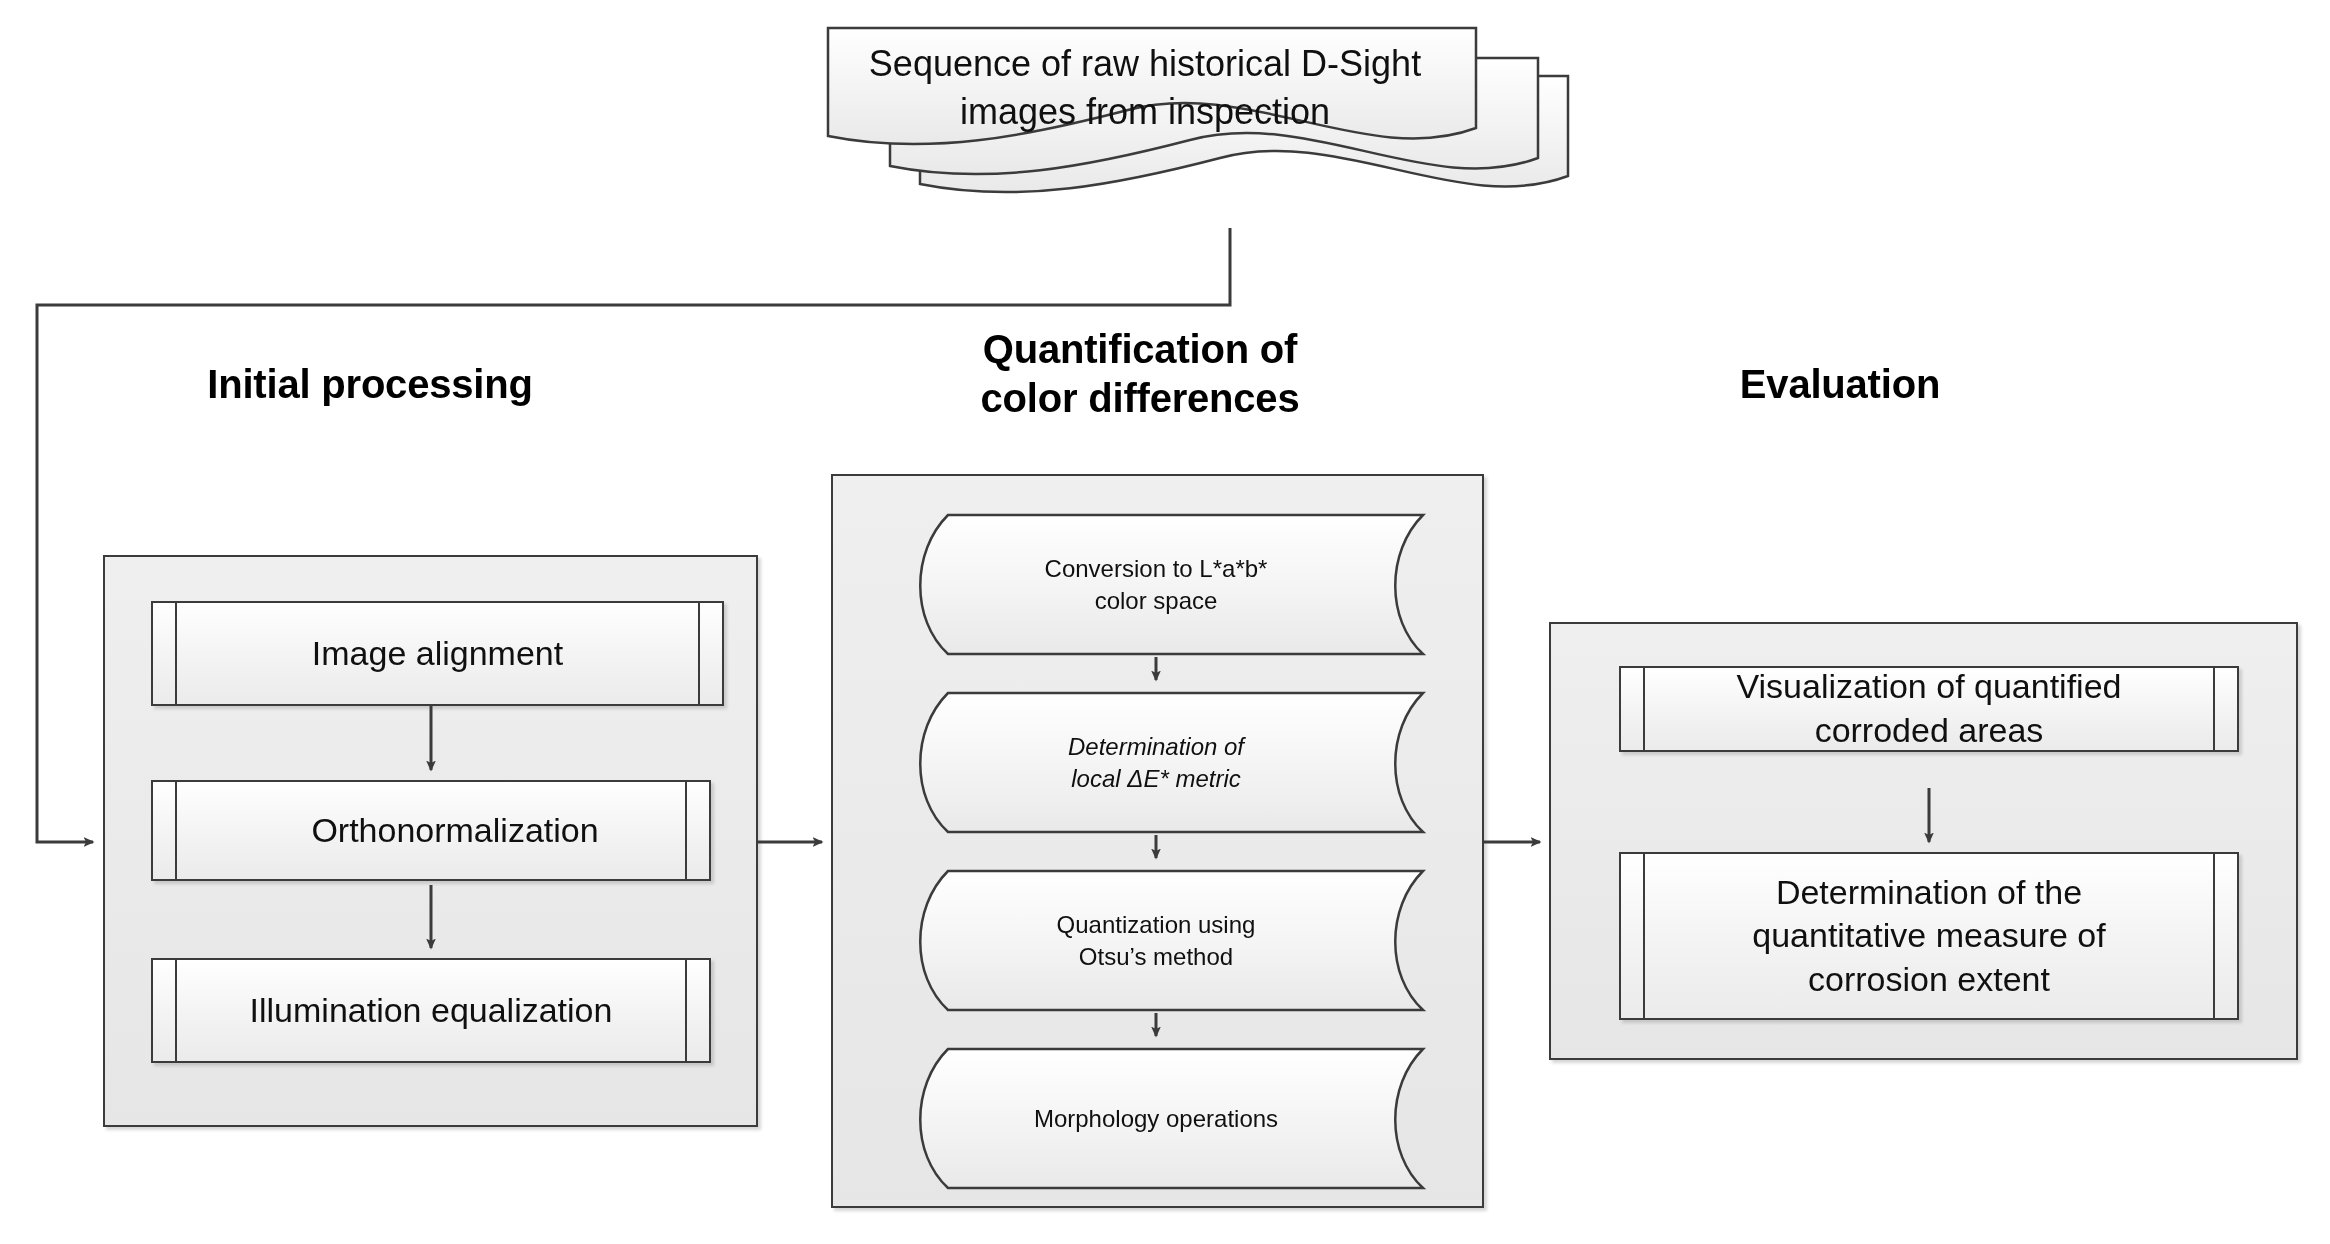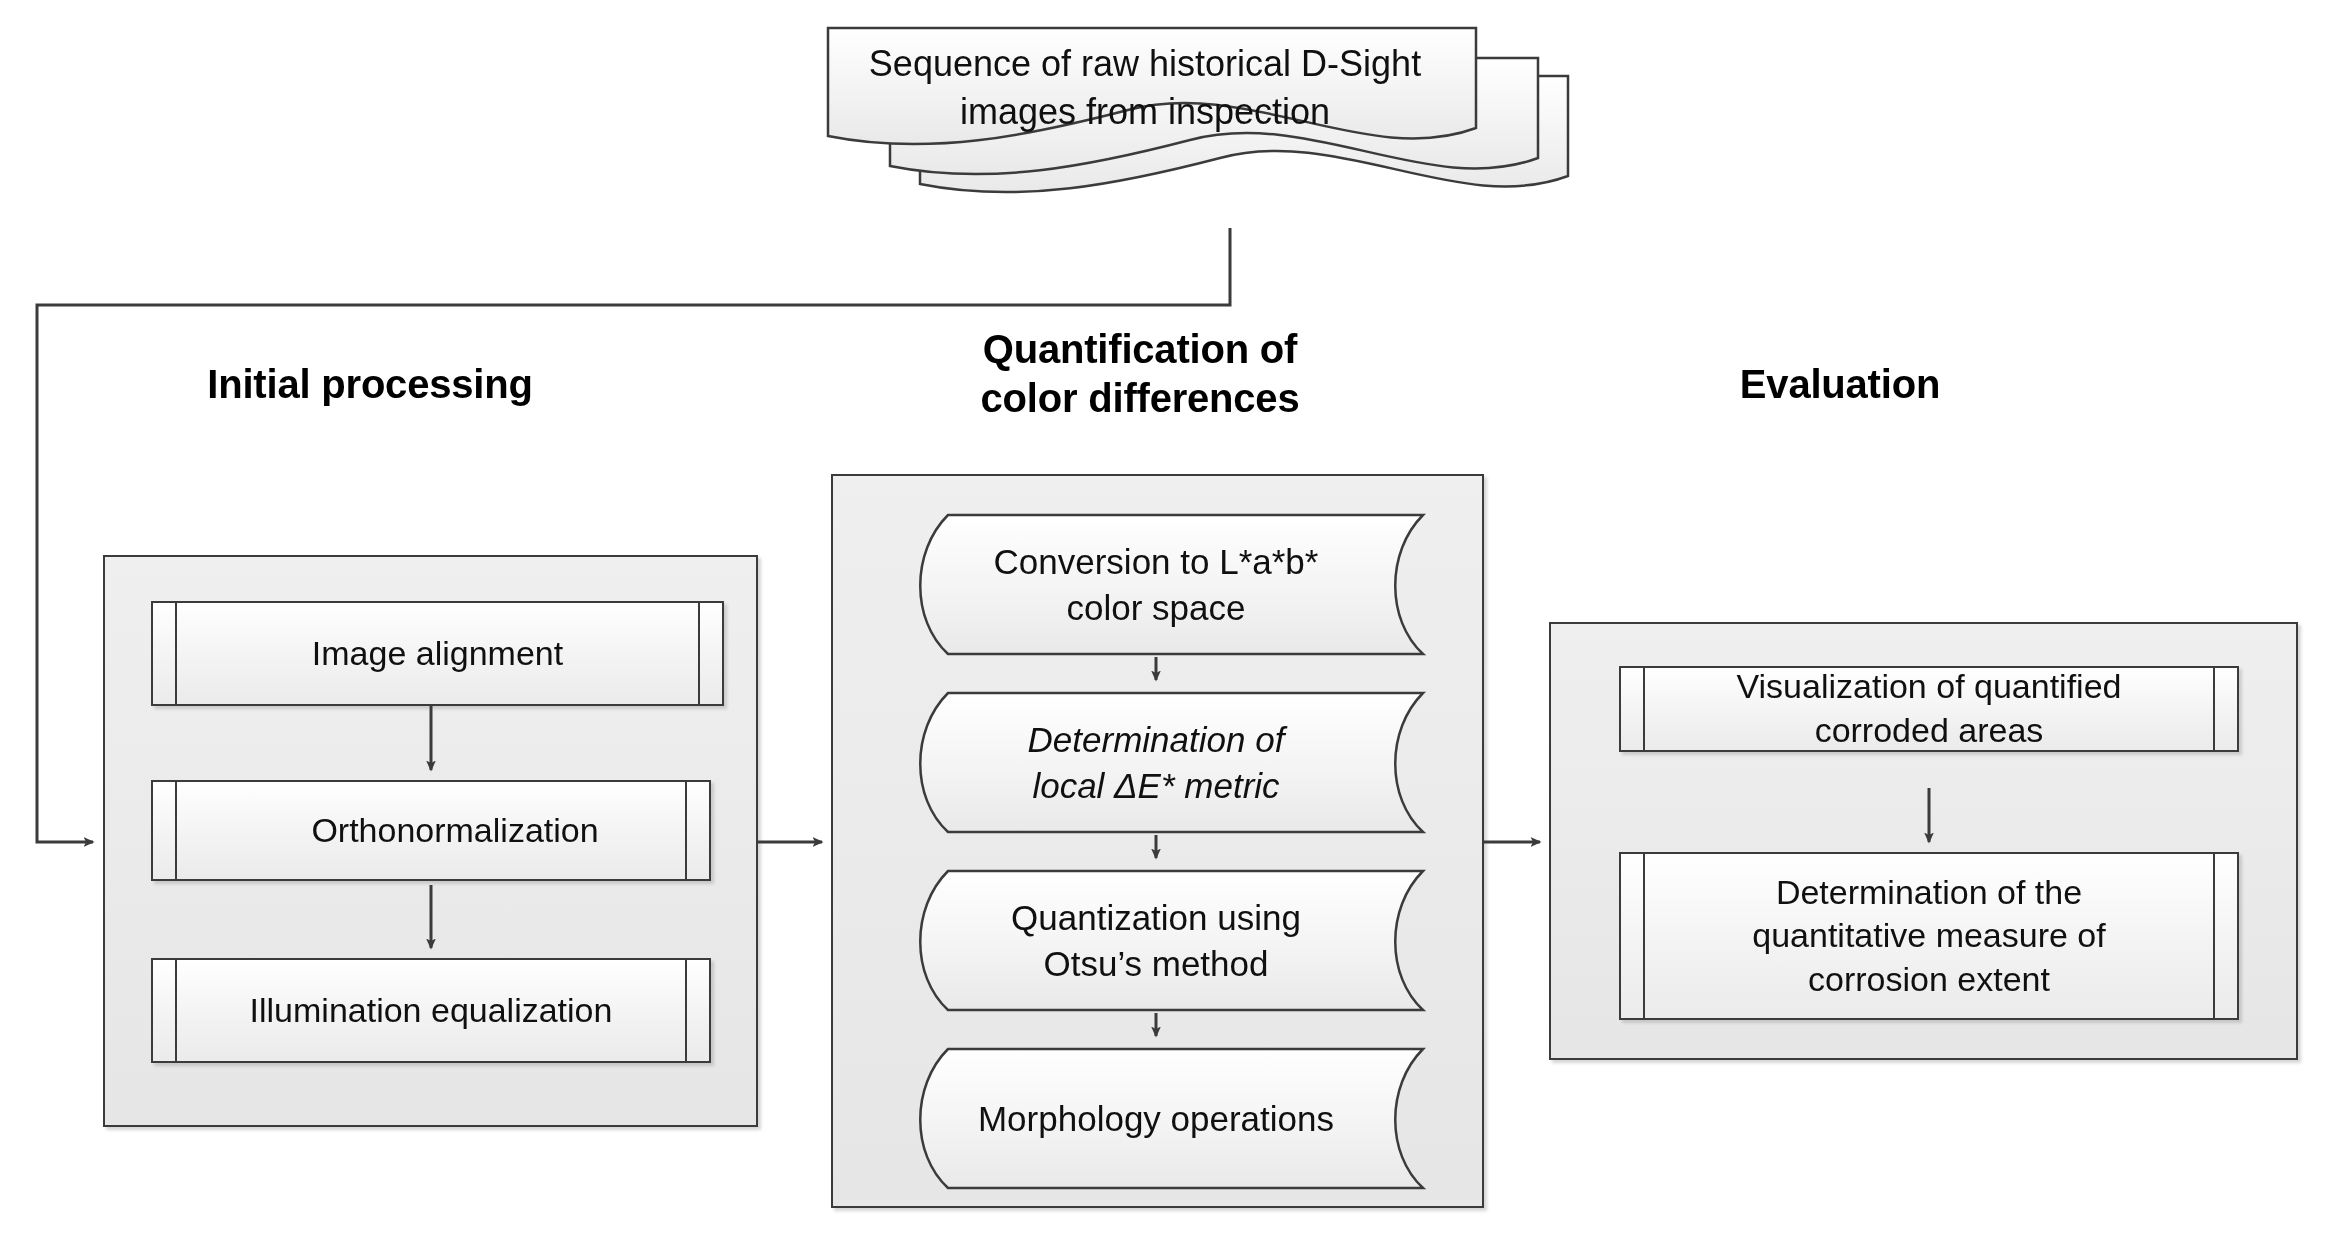--- a/index.html
+++ b/index.html
@@ -101,21 +101,21 @@
   .node-stored svg {
     position: absolute;
     left: 0; top: 0;
     width: 100%;
     height: 100%;
   }
   .node-stored .node-label {
     position: relative;
     z-index: 2;
     text-align: center;
-    font-size: 35px;
+    font-size: 24px;
     color: #101010;
     line-height: 1.3;
     padding: 0 70px;
     white-space: pre-line;
   }
 
   
   #doc-stack {
     position: absolute;
     left: 820px;

